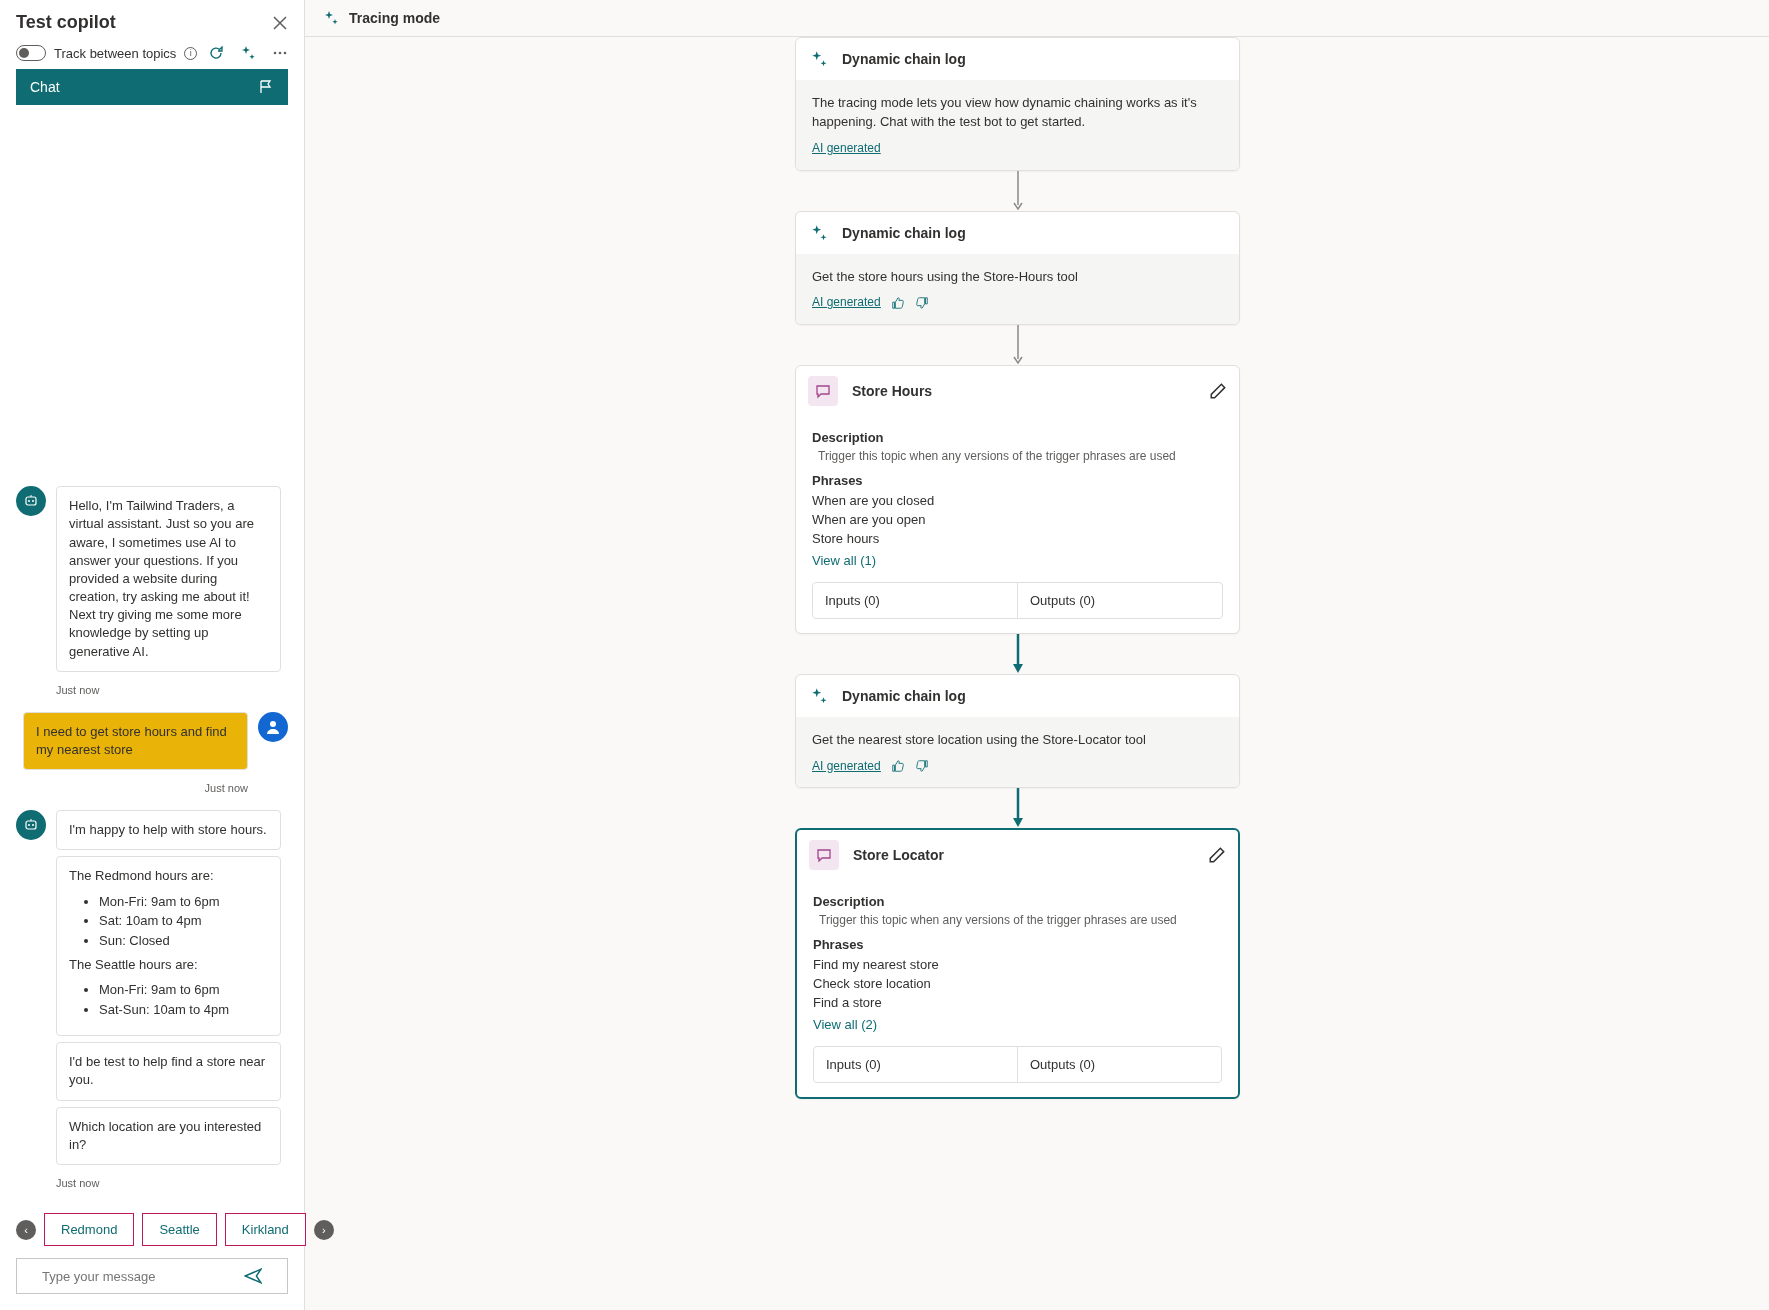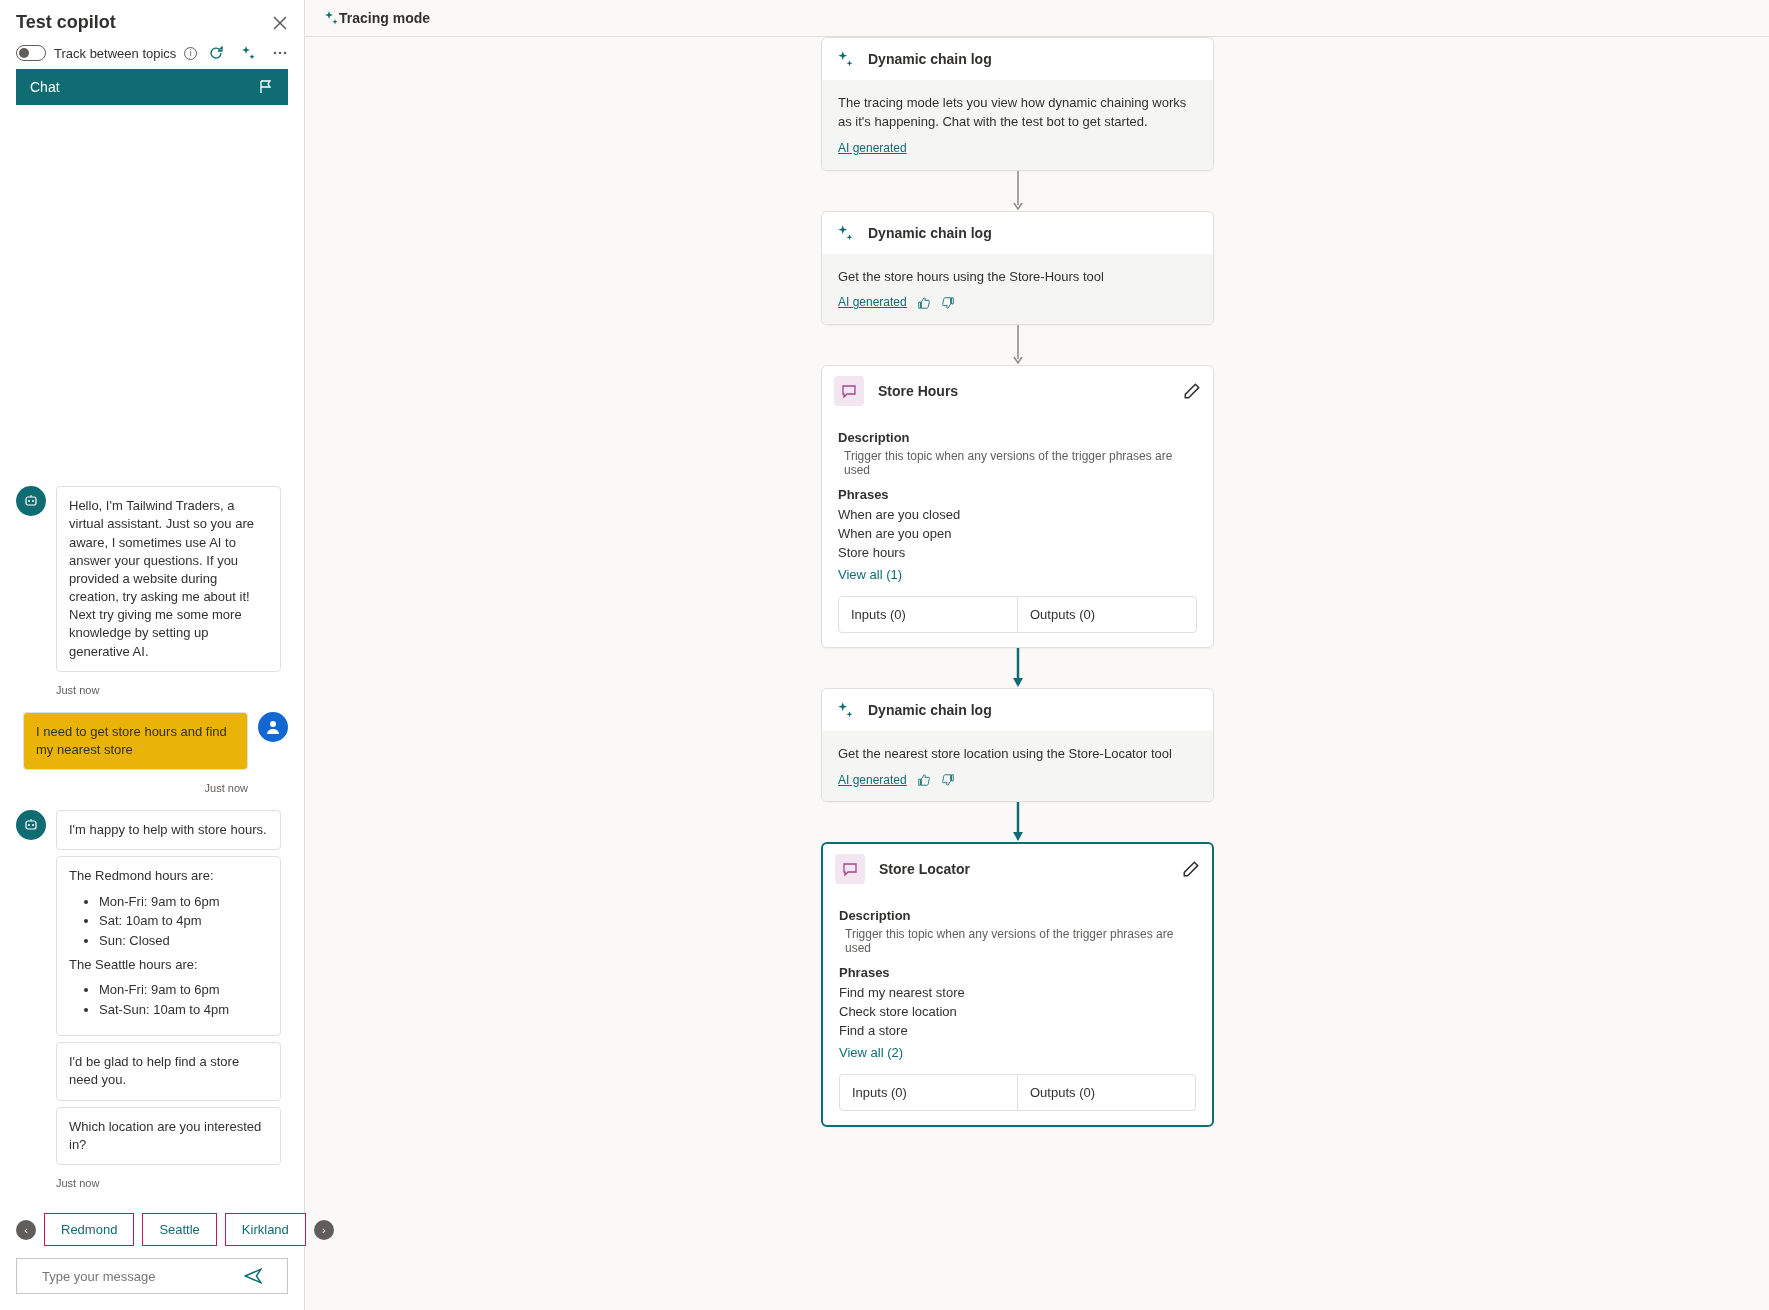--- a/index.html
+++ b/index.html
@@ -45,28 +45,28 @@
 .sugg-nav { width: 20px; height: 20px; border-radius: 50%; background: #605e5c; color: #fff; display: flex; align-items: center; justify-content: center; font-size: 11px; cursor: pointer; flex-shrink: 0; }
 .sugg-btn { border: 1px solid #be185d; color: #0f6c72; background: #fff; padding: 8px 16px; font-size: 13px; cursor: pointer; flex: 1; text-align: center; }
 
 
 .input-row { border: 1px solid #c8c6c4; margin: 0 16px 16px 16px; display: flex; align-items: center; padding: 8px 25px; }
 .input-row input { border: none; outline: none; flex: 1; font-size: 13px; }
 .send-icon { width: 18px; height: 18px; color: #0f6c72; cursor: pointer; }
 
 
 .right-panel { flex: 1; display: flex; flex-direction: column; overflow: hidden; }
-.rp-header { padding: 10px 18px; border-bottom: 1px solid #e1dfdd; display: flex; align-items: center; background: #faf9f8; }
+.rp-header { padding: 10px 18px; border-bottom: 1px solid #e1dfdd; display: flex; align-items: center; gap: 10px; background: #faf9f8; }
 .sparkle-icon-sm { width: 16px; height: 16px; color: #0f6c72; }
 .rp-title { font-size: 14px; font-weight: 600; }
 .canvas { flex: 1; overflow: auto; padding: 0 30px 30px 30px; position: relative; }
 .canvas-col { width: 445px; margin-left: 460px; display: flex; flex-direction: column; align-items: center; }
 
 
-.node { width: 393px; background: #fff; border: 1px solid #e1dfdd; border-radius: 6px; box-shadow: 0 1px 2px rgba(0,0,0,0.04); overflow: hidden; }
+.node { width: 445px; background: #fff; border: 1px solid #e1dfdd; border-radius: 6px; box-shadow: 0 1px 2px rgba(0,0,0,0.04); overflow: hidden; }
 .node-hdr { display: flex; align-items: center; gap: 14px; padding: 12px 14px; }
 .hdr-iconbox { width: 18px; height: 18px; display: flex; align-items: center; justify-content: center; color: #0f6c72; }
 .node-hdr-title { font-weight: 600; font-size: 14px; }
 .node-body { padding: 14px 16px 12px 16px; background: #f5f5f4; font-size: 13px; line-height: 1.45; }
 .ai-gen { font-size: 12px; color: #0f6c72; text-decoration: underline; margin-top: 8px; display: inline-flex; align-items: center; gap: 10px; }
 .thumb { width: 14px; height: 14px; color: #0f6c72; cursor: pointer; }
 
 
 .topic-node { position: relative; }
 .topic-node.active { border: 2px solid #0f6c72; }
@@ -173,21 +173,21 @@
             <li>Mon-Fri: 9am to 6pm</li>
             <li>Sat: 10am to 4pm</li>
             <li>Sun: Closed</li>
           </ul>
           <div>The Seattle hours are:</div>
           <ul>
             <li>Mon-Fri: 9am to 6pm</li>
             <li>Sat-Sun: 10am to 4pm</li>
           </ul>
         </div>
-        <div class="msg-bubble">I'd be glad to help find a store need you.</div>
+        <div class="msg-bubble">I'd be test to help find a store near you.</div>
         <div class="msg-bubble">Which location are you interested in?</div>
       </div>
     </div>
     <div class="timestamp-row">Just now</div>
   </div>
 
   <div class="suggestions-row">
     <div class="sugg-nav">‹</div>
     <button class="sugg-btn">Redmond</button>
     <button class="sugg-btn">Seattle</button>

